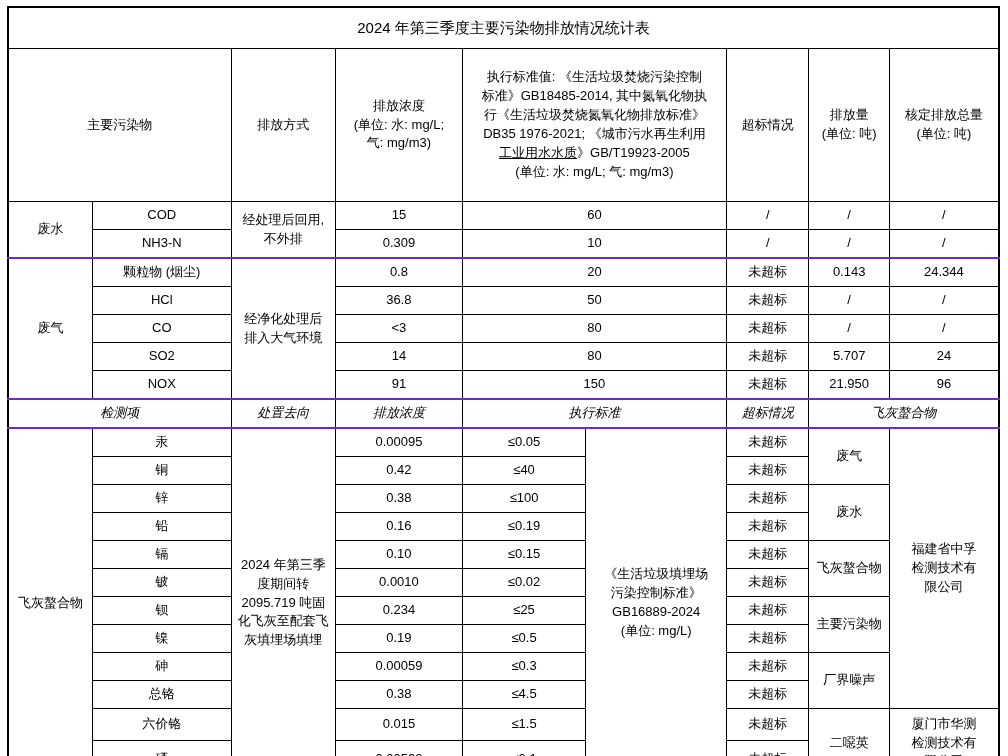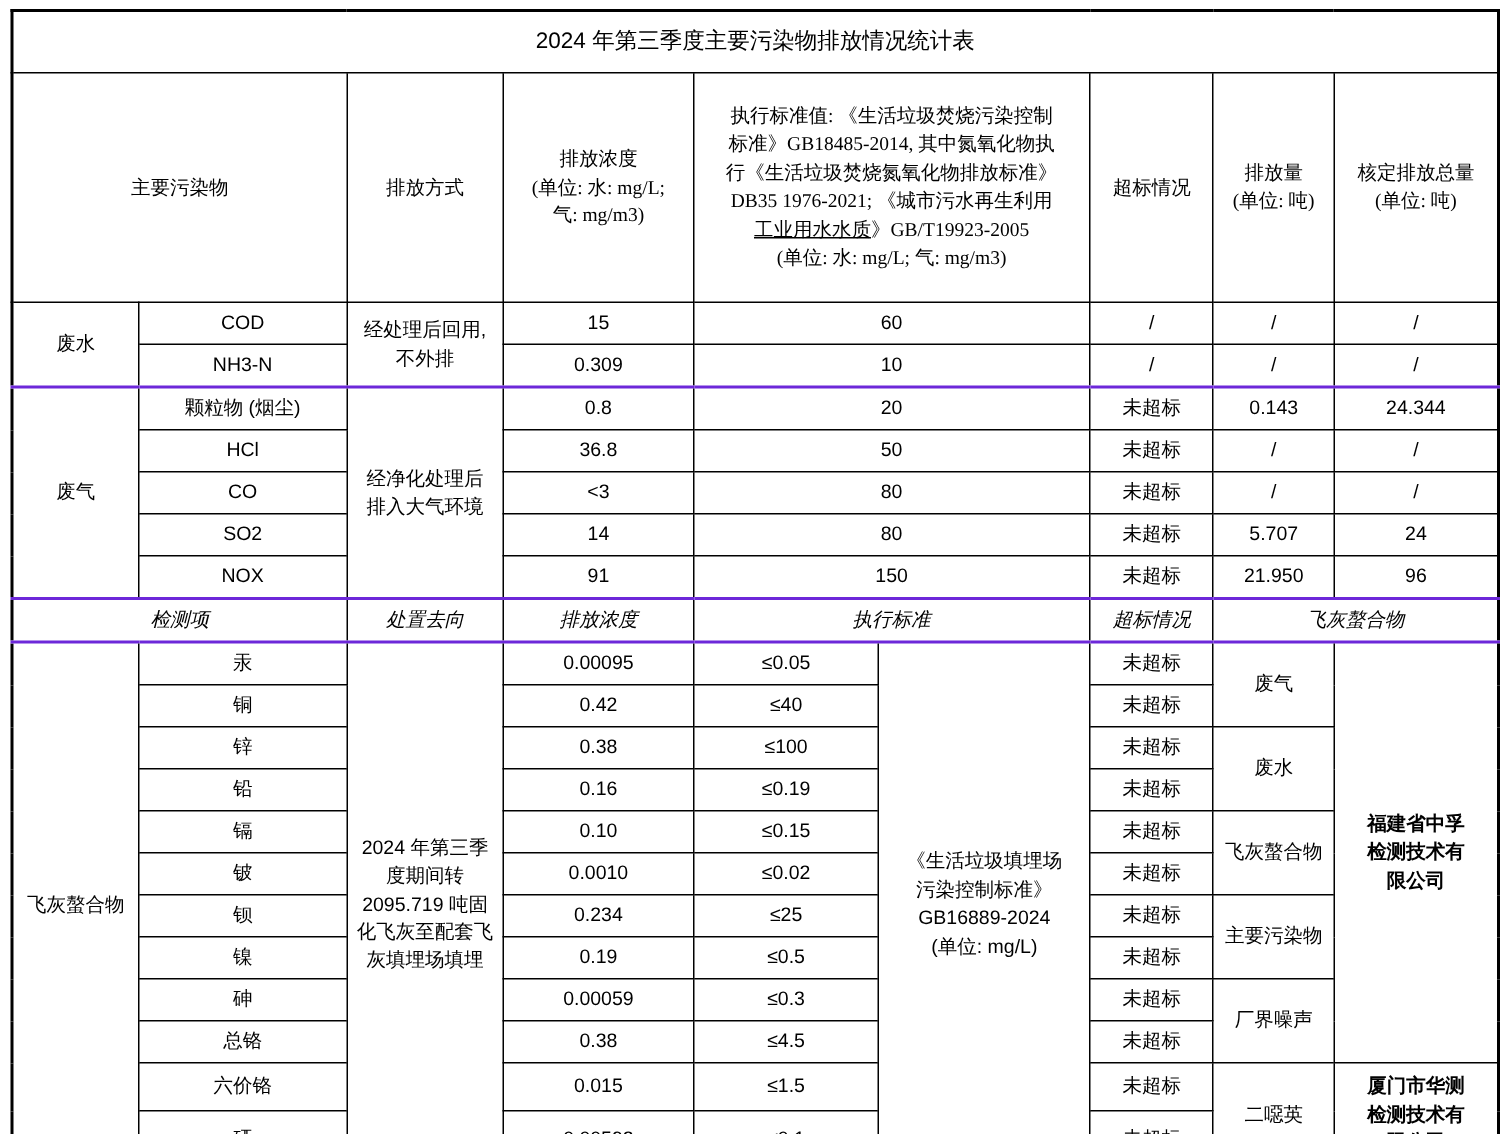--- a/index.html
+++ b/index.html
@@ -14,31 +14,31 @@
     width:993px; border:2px solid #000;
   }
   td {
     border:1px solid #000;
     text-align:center; vertical-align:middle;
     font-size:13px; line-height:1.45;
     padding:1px 2px; overflow:hidden;
     word-break:break-word;
   }
   tr.title-row td { height:38px; font-size:15px; }
-  tr.head td { height:148px;font-family:Liberation Serif, serif; }
+  tr.head td { height:148px; }
   tr.r td { height:25px; }
   tr.mid td { height:25px;font-style:italic; }
   tr.tall1 td { height:29px; }
   tr.tall2 td { height:34px; }
   tr.sep td { border-top:2px solid #6d28d9; }
   .pre { white-space:pre-line; }
   .ul { text-decoration:underline; }
   .std-cell { padding:2px 4px; }
   .disposal-cell { padding:2px 6px; }
-  .company-cell { padding:2px 16px;font-weight:bold; }
+  .company-cell { padding:2px 16px; }
 </style>
 </head>
 <body>
 
 <div class="page">
 <table class="report">
   <colgroup>
     <col style="width:84px">
         <col style="width:138px">
         <col style="width:104px">

